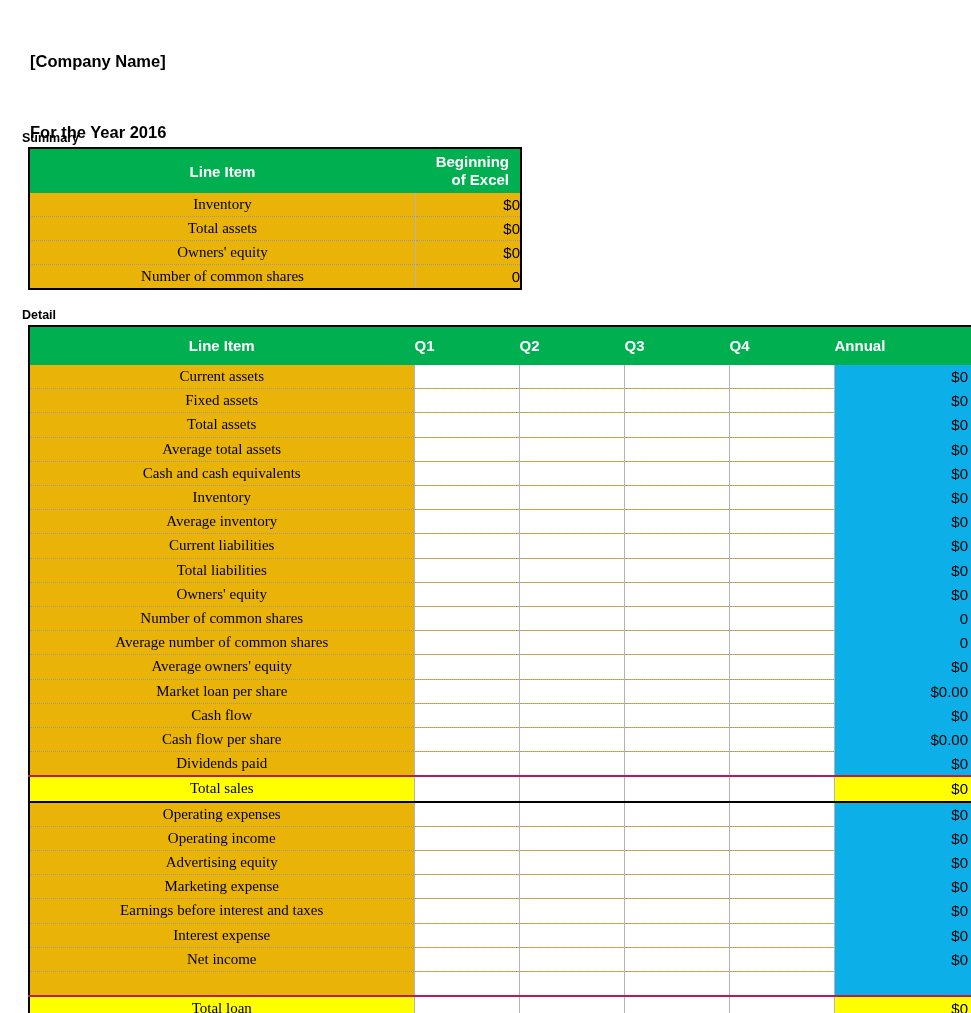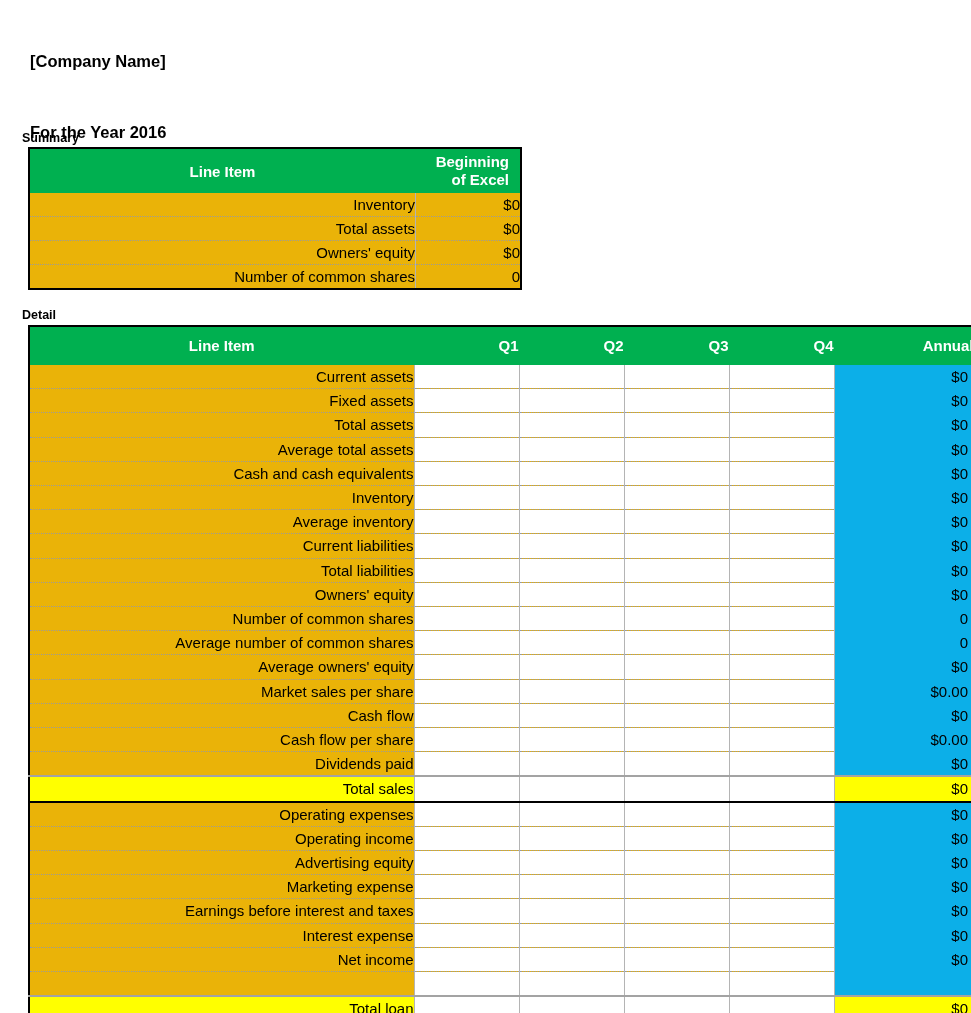--- a/index.html
+++ b/index.html
@@ -65,31 +65,32 @@
     vertical-align: middle;
     overflow: hidden;
     white-space: nowrap;
   }
 
   
   tr.head-row th {
     background: #00B050;
     color: #ffffff;
     font-weight: bold;
-    text-align: right;
+    text-align: left;
     border-left: 1px solid #00B050;
     border-right: 1px solid #00B050;
   }
   tr.head-row th.head-item { text-align: center; }
 
   
   td.lbl {
-    text-align: right;
+    text-align: center;
     padding-left: 4px;
     border-bottom: 1px dotted #9a9a9a;
+    font-family: Liberation Serif, serif;
   }
   td.num {
     text-align: right;
     padding-right: 5px;
     border-bottom: 1px dotted #9a9a9a;
   }
   td.q {
     border-left: 1px solid #b4b4b4;
     border-bottom: 1px dotted #9a9a9a;
     background: #ffffff;
@@ -142,21 +143,21 @@
     line-height: 23.2px;
   }
   #detail-table td.annual {
     border-left: 1px solid #b4b4b4;
     text-align: right;
     padding-right: 6px;
   }
 
   
   tr.total-row td {
-    border-top: 2px solid #a3a3a3;
+    border-top: 2px solid #be185d;
     border-bottom: 2px solid #000000;
   }
   tr.total-row td.q { border-left: 1px solid #b4b4b4; }
 
   
   tr.after-total td { border-top: none; }
 
   
   tr.blank-row td { border-bottom: none; }
 </style>
@@ -324,21 +325,21 @@
         </tr>
         <tr>
           <td class="lbl">Average owners' equity</td>
           <td class="q"></td>
           <td class="q"></td>
           <td class="q"></td>
           <td class="q"></td>
           <td class="annual fill-blue">$0</td>
         </tr>
         <tr>
-          <td class="lbl">Market sales per share</td>
+          <td class="lbl">Market loan per share</td>
           <td class="q"></td>
           <td class="q"></td>
           <td class="q"></td>
           <td class="q"></td>
           <td class="annual fill-blue">$0.00</td>
         </tr>
         <tr>
           <td class="lbl">Cash flow</td>
           <td class="q"></td>
           <td class="q"></td>

